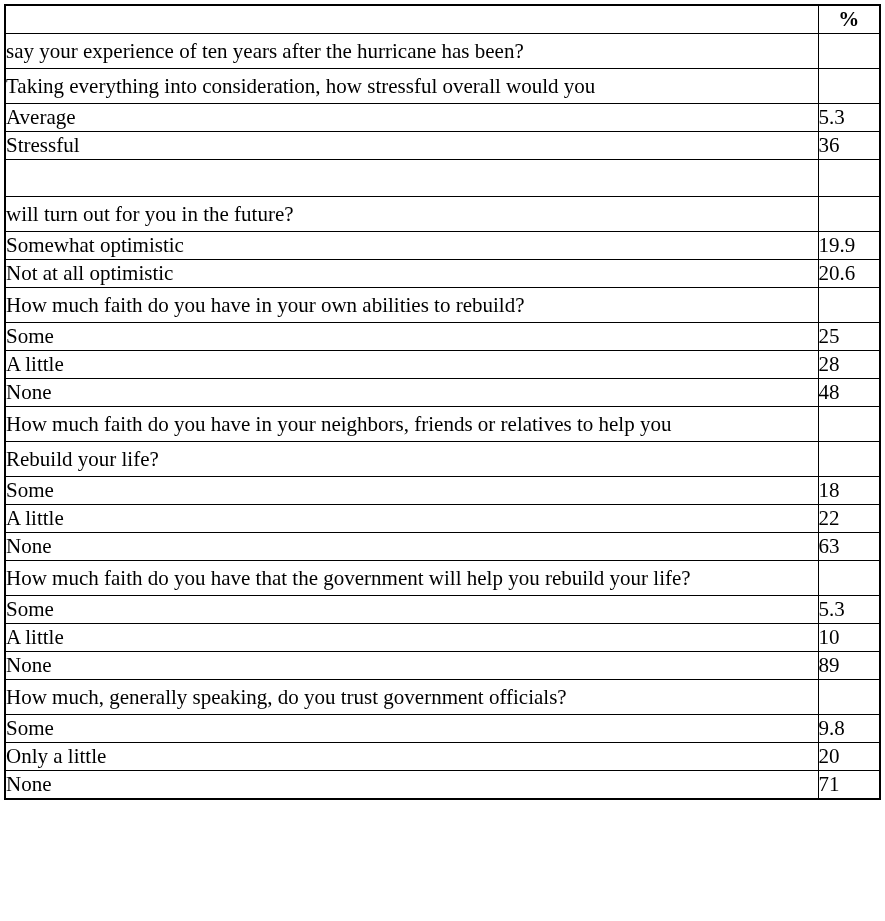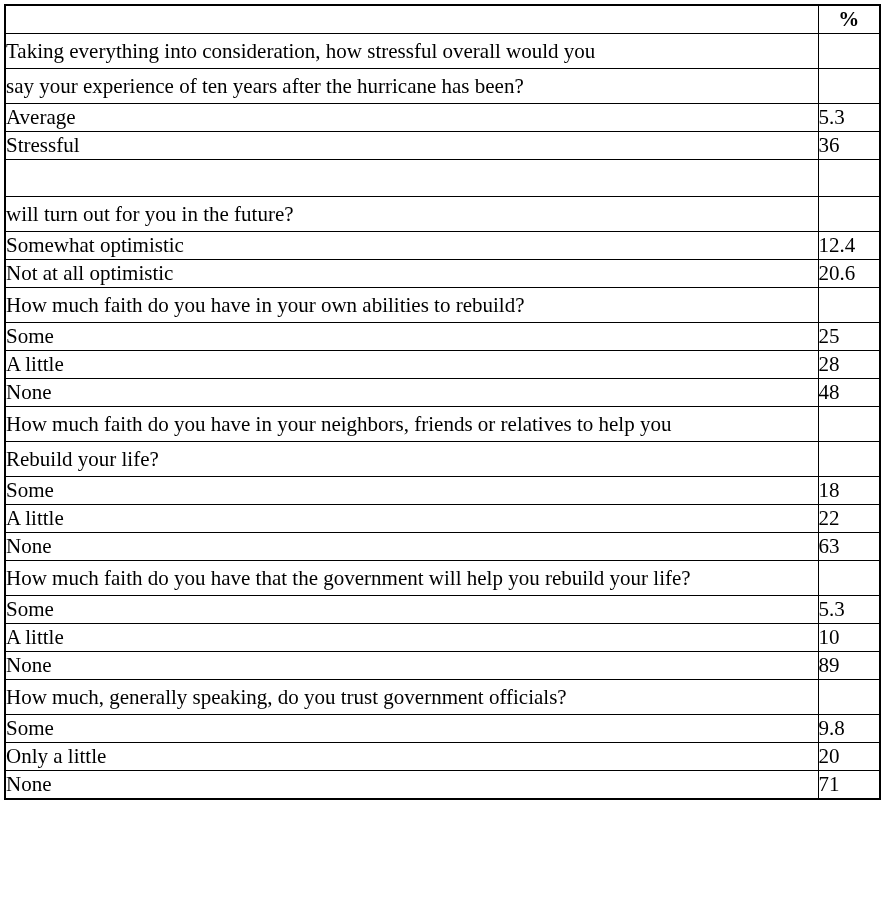--- a/index.html
+++ b/index.html
@@ -48,46 +48,46 @@
 </head>
 <body>
 
 <table class="survey-table">
   <tbody>
     <tr class="row-header">
       <td class="c1"></td>
       <td class="c2">%</td>
     </tr>
     <tr class="row-question">
-      <td class="c1">Taking everything into consideration, how stressful overall would you</td>
+      <td class="c1">say your experience of ten years after the hurricane has been?</td>
       <td class="c2"></td>
     </tr>
     <tr class="row-question">
-      <td class="c1">say your experience of ten years after the hurricane has been?</td>
+      <td class="c1">Taking everything into consideration, how stressful overall would you</td>
       <td class="c2"></td>
     </tr>
     <tr class="row-data">
       <td class="c1">Average</td>
       <td class="c2">5.3</td>
     </tr>
     <tr class="row-data">
       <td class="c1">Stressful</td>
       <td class="c2">36</td>
     </tr>
     <tr class="row-empty">
       <td class="c1"></td>
       <td class="c2"></td>
     </tr>
     <tr class="row-question">
       <td class="c1">will turn out for you in the future?</td>
       <td class="c2"></td>
     </tr>
     <tr class="row-data">
       <td class="c1">Somewhat optimistic</td>
-      <td class="c2">12.4</td>
+      <td class="c2">19.9</td>
     </tr>
     <tr class="row-data">
       <td class="c1">Not at all optimistic</td>
       <td class="c2">20.6</td>
     </tr>
     <tr class="row-question">
       <td class="c1">How much faith do you have in your own abilities to rebuild?</td>
       <td class="c2"></td>
     </tr>
     <tr class="row-data">

